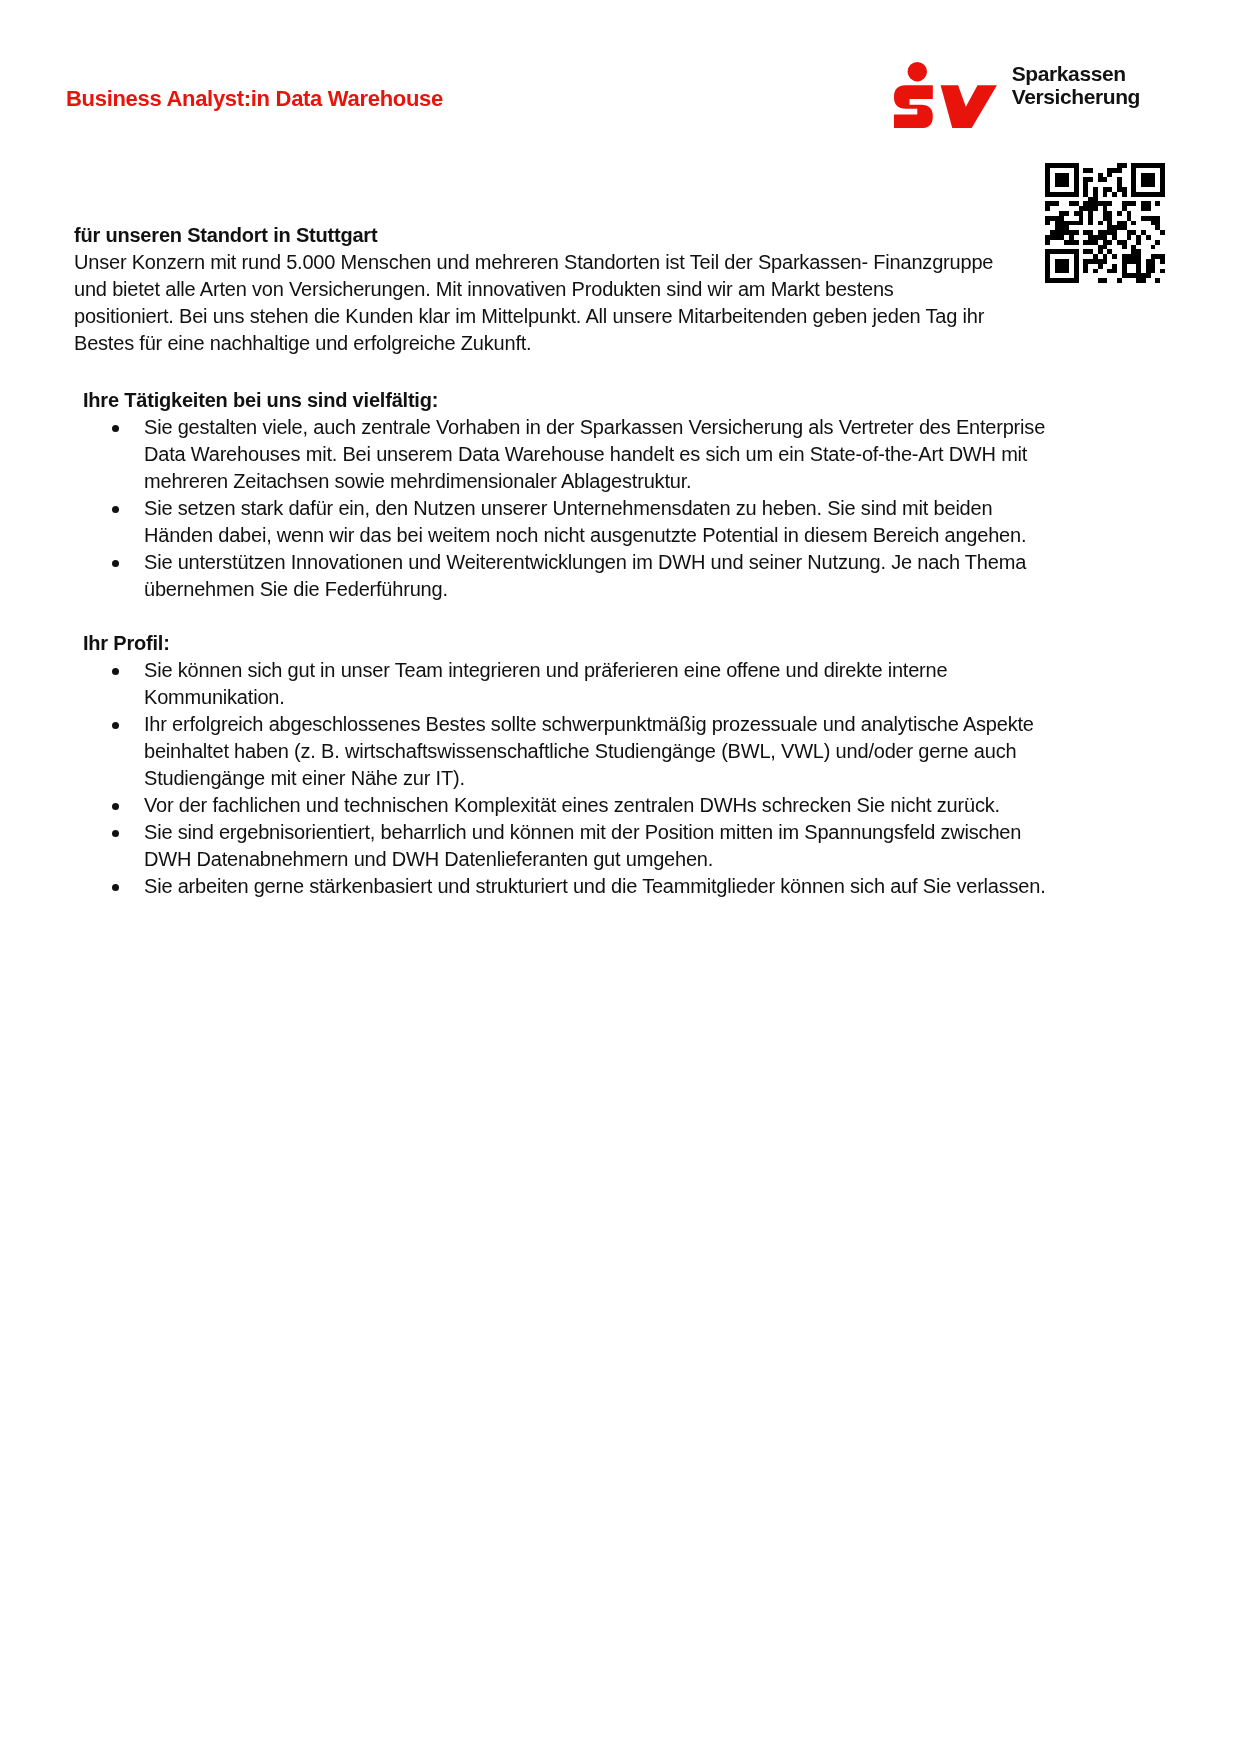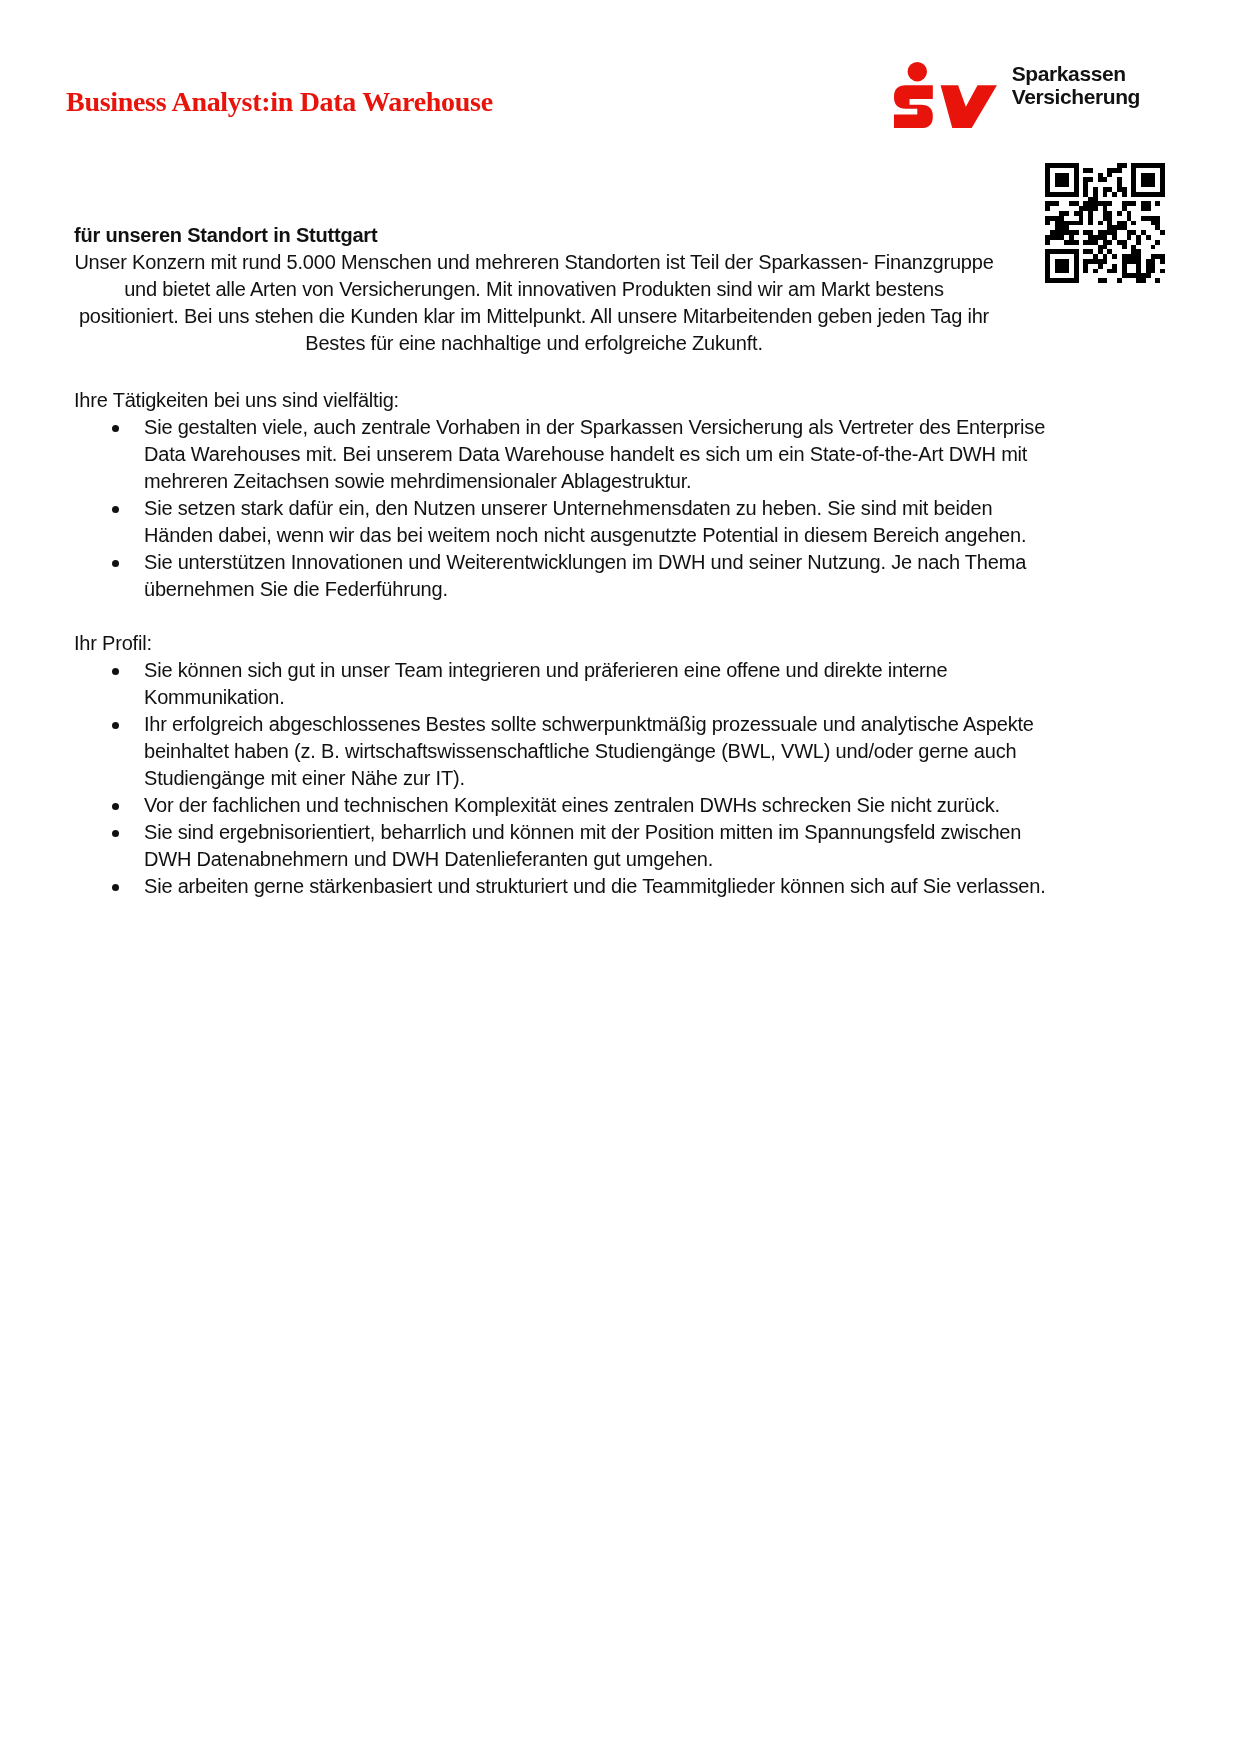--- a/index.html
+++ b/index.html
@@ -12,25 +12,24 @@
     color: #111111;
     overflow: hidden;
   }
   .page { position: absolute; inset: 0; background: #ffffff; }
 
   
   .doc-title {
     position: absolute;
     left: 66px;
     top: 86px;
-    font-size: 28px;
+    font-size: 22px;
     font-weight: bold;
     letter-spacing: -0.3px;
     color: var(--accent, #e8140c);
-    font-family: Liberation Serif, serif;
   }
 
   
   .logo {
     position: absolute;
     top: 62px;
     right: 100px;
     display: flex;
     align-items: flex-start;
     gap: 12px;
@@ -59,22 +58,22 @@
   .content {
     position: absolute;
     left: 74px;
     top: 222px;
     width: 975px;
     font-size: 20px;
     line-height: 27px;
     letter-spacing: -0.2px;
   }
   .intro-heading { font-weight: bold; }
-  .intro-paragraph { max-width: 920px; text-align: center; }
-  .section-heading { font-weight: normal; margin-top: 30px; }
+  .intro-paragraph { max-width: 920px; }
+  .section-heading { font-weight: bold; margin-top: 30px; margin-left: 9px; }
   .section-heading.second { margin-top: 27px; }
   ul.bullet-list { list-style: none; }
   ul.bullet-list li {
     position: relative;
     padding-left: 70px;
   }
   ul.bullet-list li::before {
     content: "";
     position: absolute;
     left: 38px;

